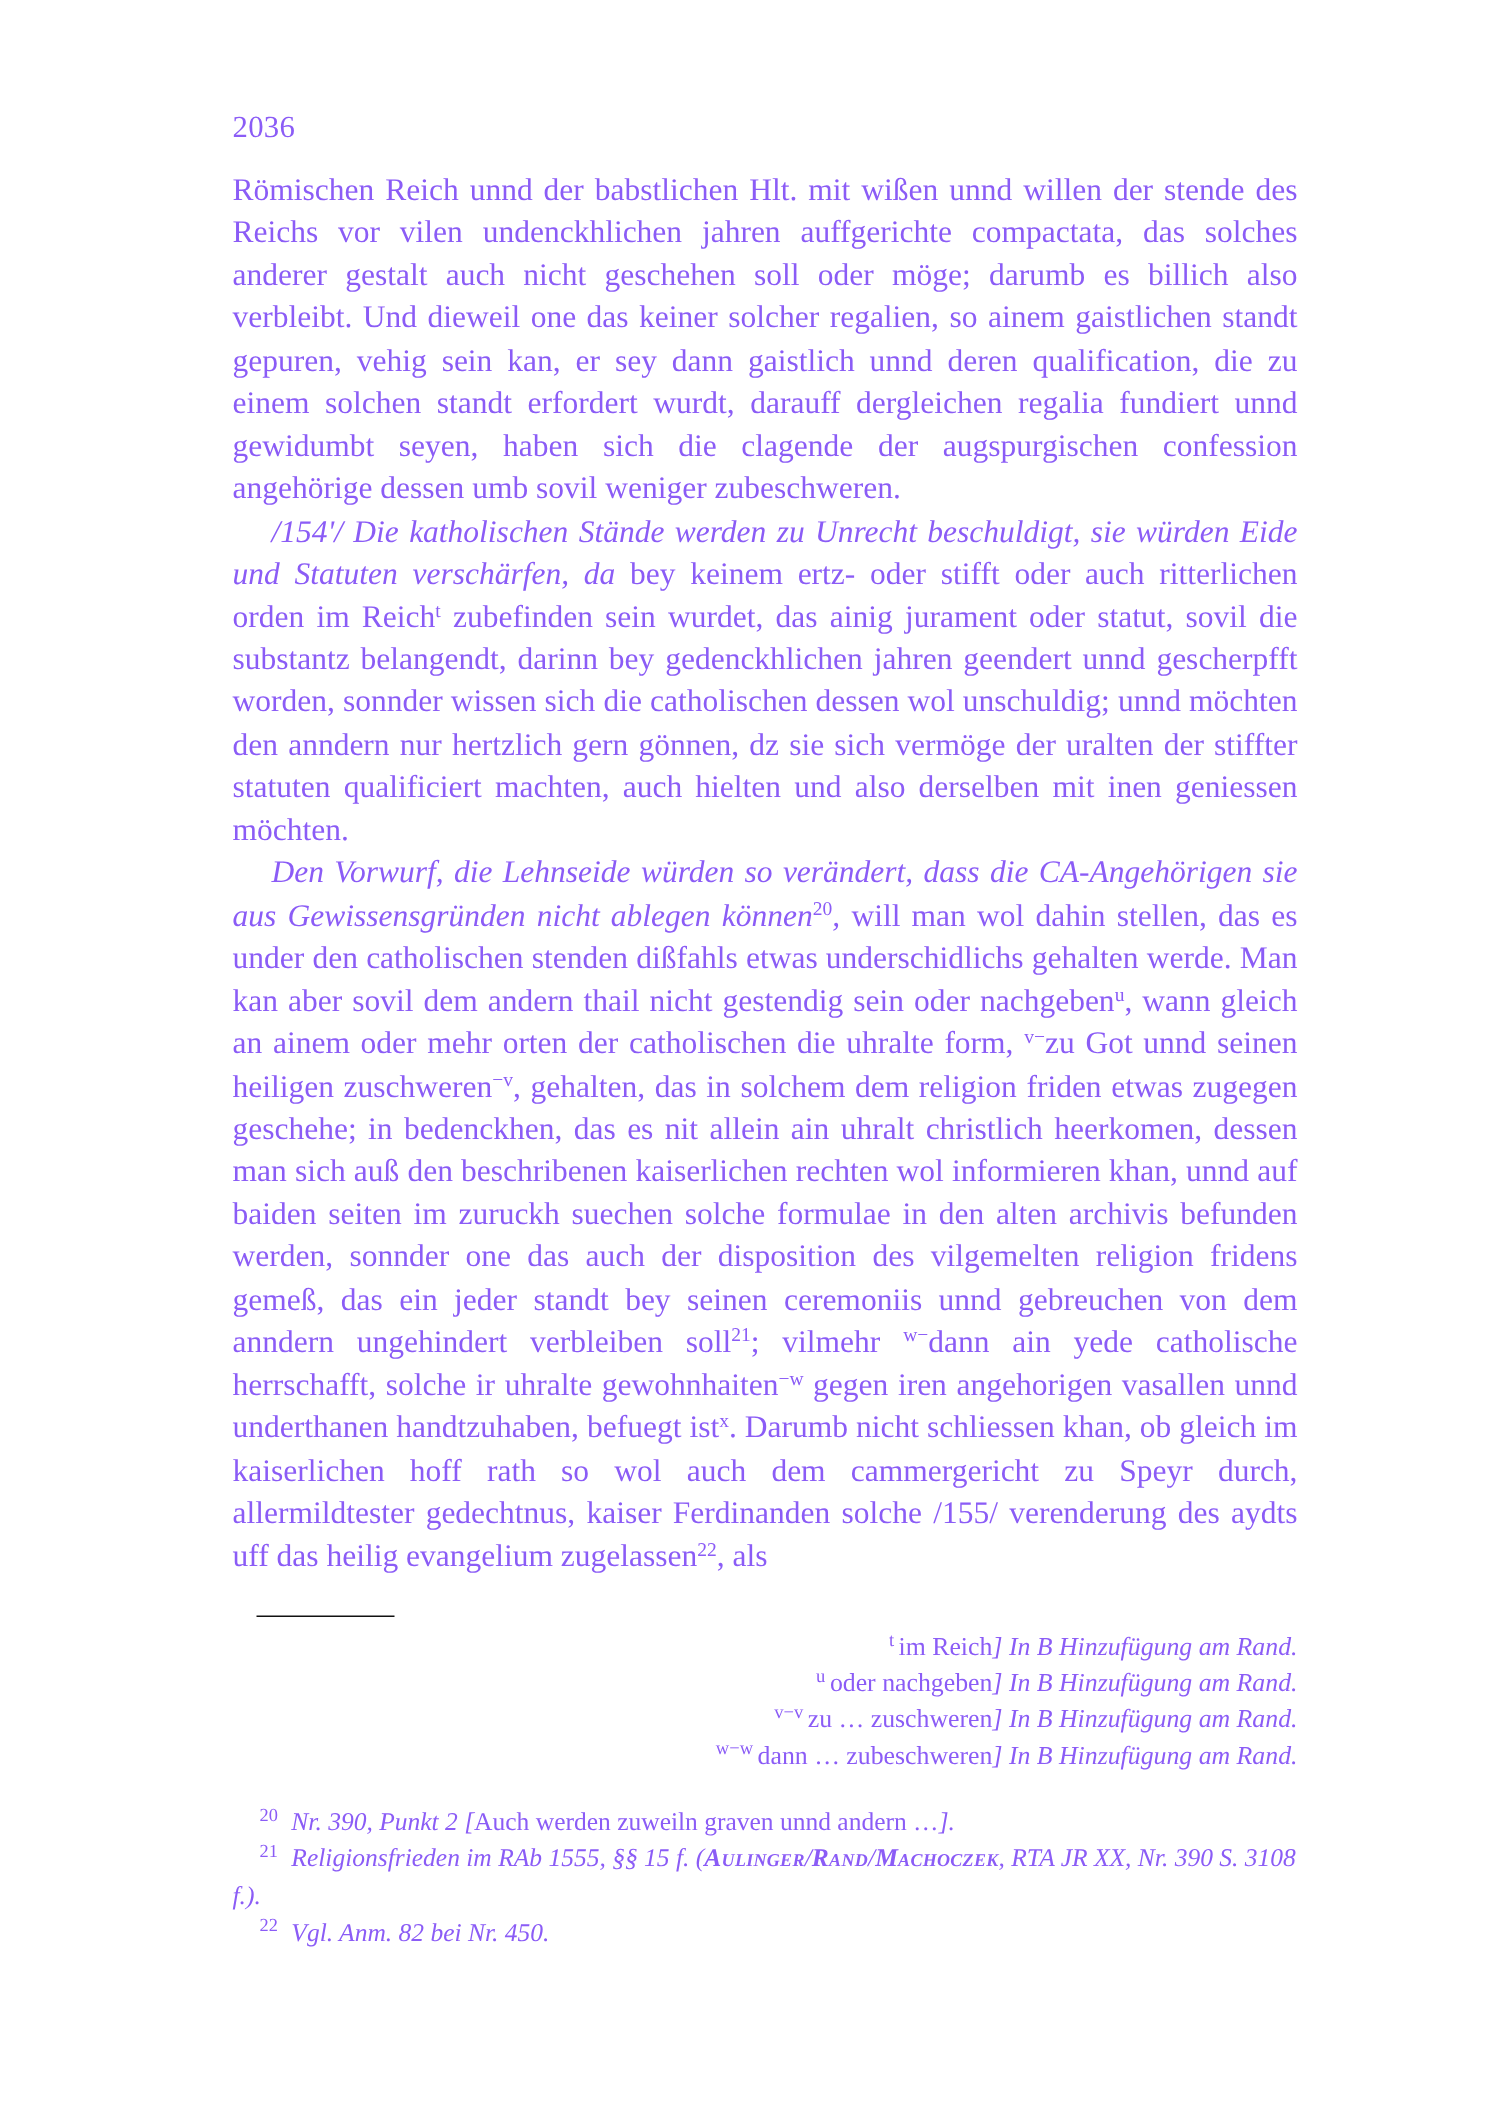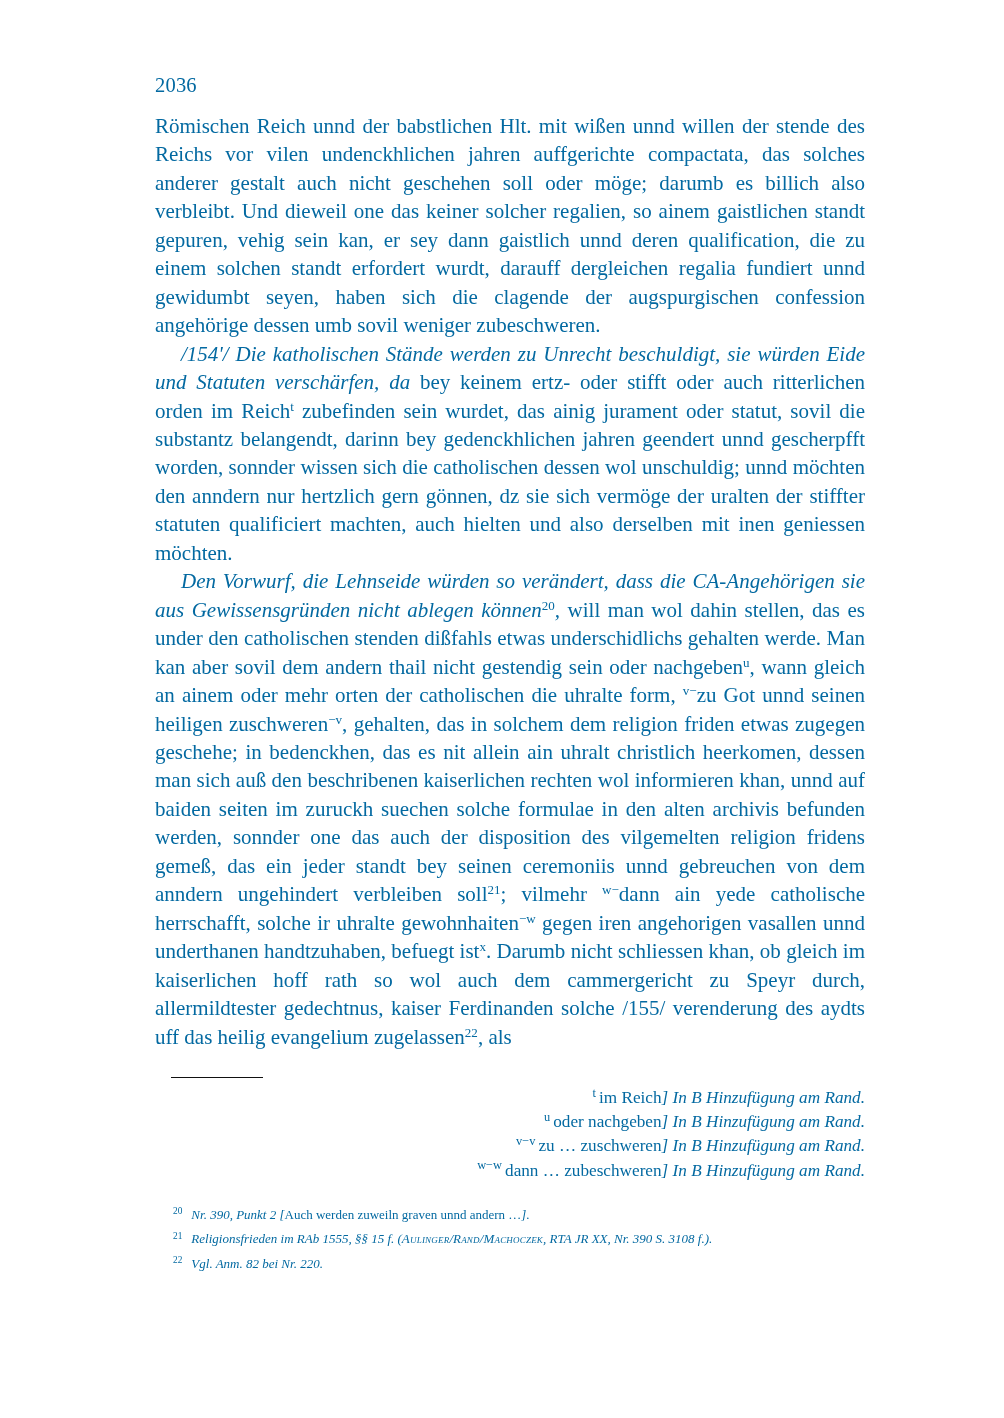--- a/index.html
+++ b/index.html
@@ -6,21 +6,21 @@
     margin: 0;
     padding: 0;
     background: #ffffff;
   }
   .page {
     position: relative;
     width: 1004px;
     height: 1418px;
     background: #ffffff;
     font-family: "Liberation Serif", "DejaVu Serif", serif;
-    color: #0369a1;
+    color: #8b5cf6;
     overflow: hidden;
   }
   .content {
     position: absolute;
     left: 155px;
     top: 72px;
     width: 710px;
   }
 
   
@@ -86,38 +86,39 @@
   .app-line .sig {
     font-size: 0.72em;
     vertical-align: 0.5em;
     line-height: 0;
     margin-right: 3px;
   }
   .app-line .sig.wide { margin-left: -8px; }
 
   .numnotes {
     margin-top: 20px;
-    font-size: 13px;
+    font-size: 17px;
     line-height: 24.6px;
     text-align: left;
   }
   .num-line {
     padding-left: 0;
     text-indent: 18px;
   }
   .num-line .num {
     font-size: 0.72em;
     vertical-align: 0.5em;
     line-height: 0;
     margin-right: 9px;
   }
   .sc {
     font-variant: small-caps;
     font-style: italic;
     letter-spacing: 0.2px;
+    font-weight: bold;
   }
 </style>
 </head>
 <body>
 
 <div class="page">
   <div class="content">
 
     <div class="runhead">
       <span class="folio">2036</span>
@@ -139,18 +140,18 @@
           <div class="app-line"><span class="sig">u</span><span>oder nachgeben</span><span class="it">] </span><span class="it">In B Hinzufügung am Rand.</span></div>
           <div class="app-line"><span class="sig wide">v−v</span><span>zu … zuschweren</span><span class="it">] </span><span class="it">In B Hinzufügung am Rand.</span></div>
           <div class="app-line"><span class="sig wide">w−w</span><span>dann … zubeschweren</span><span class="it">] </span><span class="it">In B Hinzufügung am Rand.</span></div>
         </div>
     </div>
 
     <div class="numnotes">
       <div id="numnotes-host">
           <div class="num-line"><span class="num">20</span><span class="it">Nr. 390, Punkt 2 [</span><span>Auch werden zuweiln graven unnd andern …</span><span class="it">].</span></div>
           <div class="num-line"><span class="num">21</span><span class="it">Religionsfrieden im RAb 1555, §§ 15 f. (</span><span class="sc">Aulinger</span><span class="it">/</span><span class="sc">Rand</span><span class="it">/</span><span class="sc">Machoczek</span><span class="it">, RTA JR XX, Nr. 390 S. 3108 f.).</span></div>
-          <div class="num-line"><span class="num">22</span><span class="it">Vgl. Anm. 82 bei Nr. 220.</span></div>
+          <div class="num-line"><span class="num">22</span><span class="it">Vgl. Anm. 82 bei Nr. 450.</span></div>
         </div>
     </div>
 
   </div>
 </div>
 
 </body></html>

